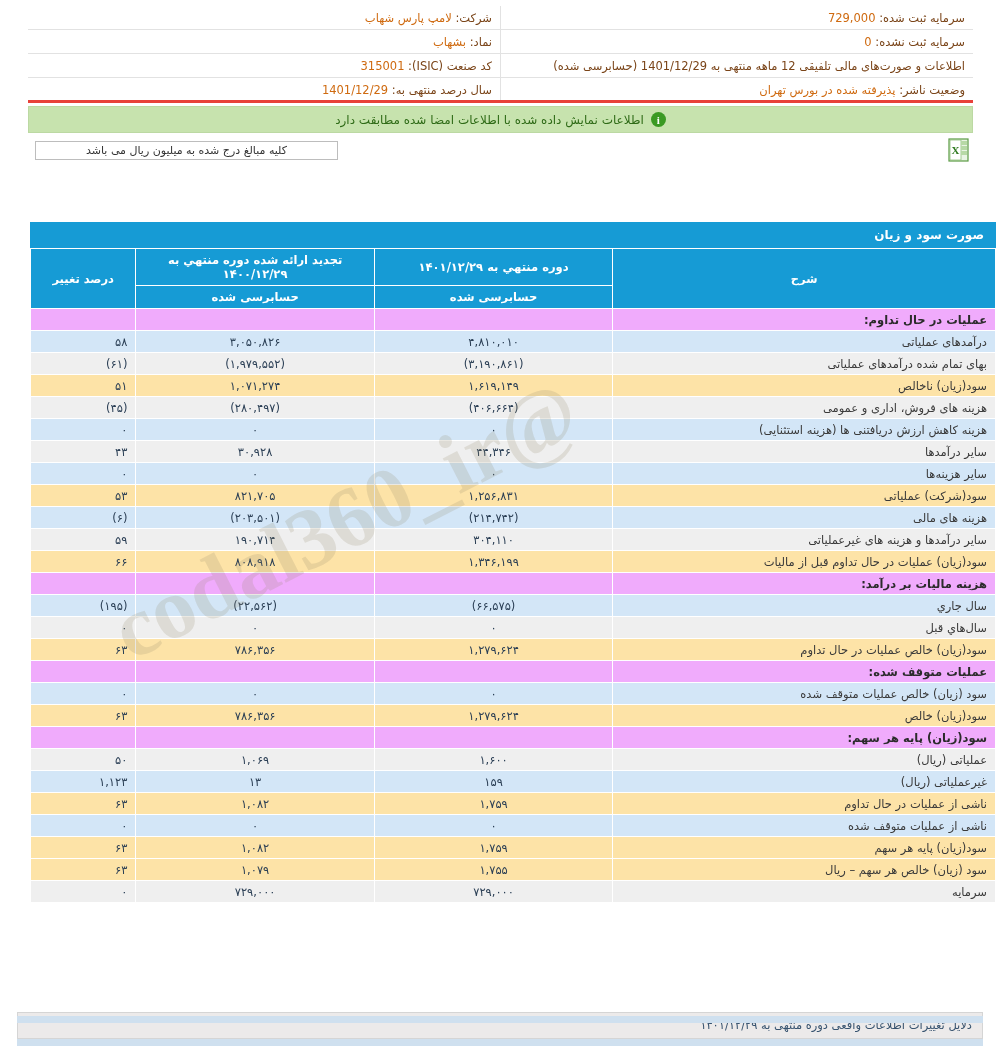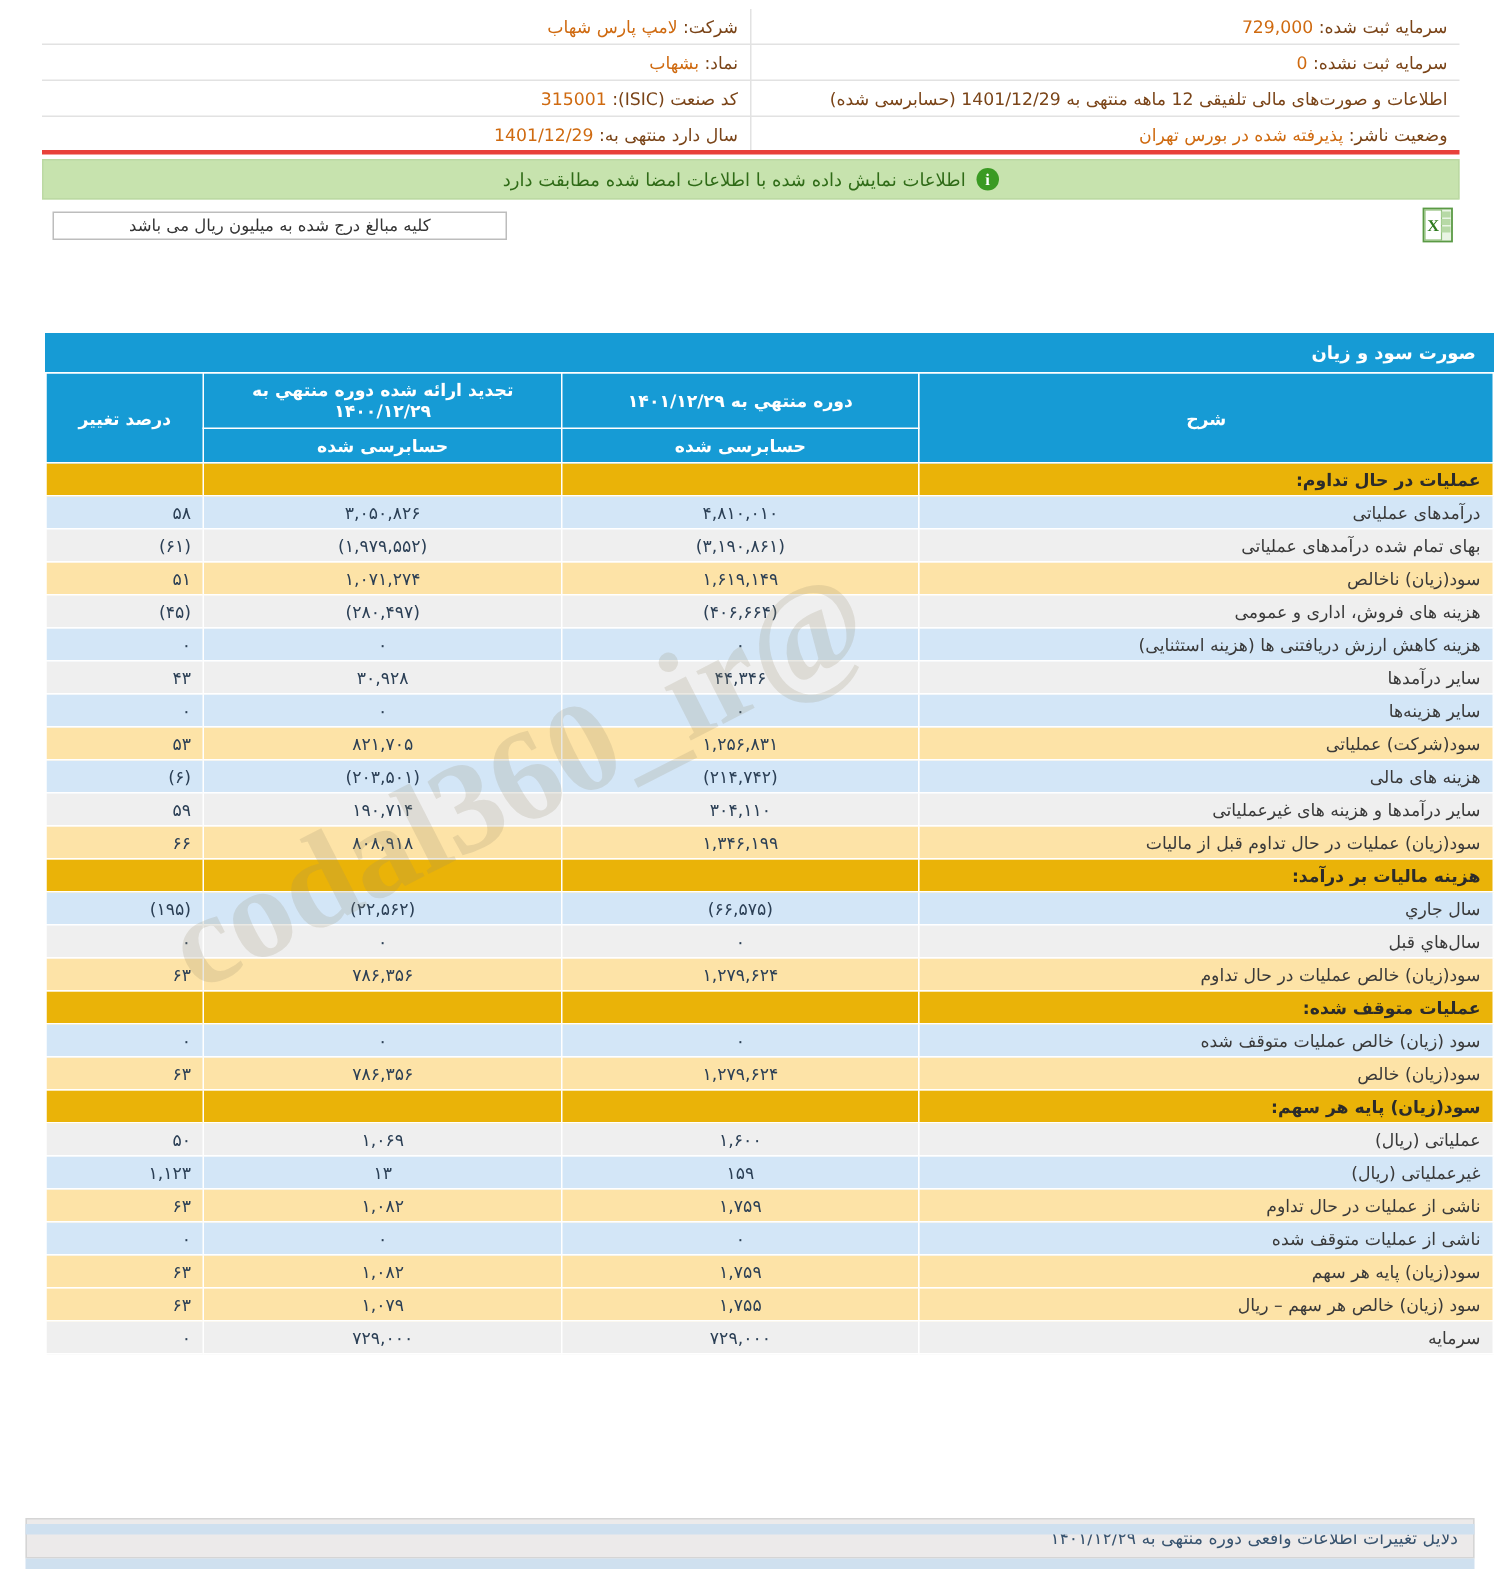--- a/index.html
+++ b/index.html
@@ -72,21 +72,21 @@
     height:21px;padding:0 8px;font-size:11.5px;
     vertical-align:middle;
   }
   td.desc{text-align:right;color:#3a3a3a;}
   td.num{text-align:center;color:#2b3f55;font-size:11.5px;}
   td.pct{color:#2b3f55;font-size:11.5px;}
   .neg{color:#d4145a;}
   tr.r-blue td{background:#d3e6f7;}
   tr.r-gray td{background:#efefef;}
   tr.r-tan  td{background:#fde3a7;}
-  tr.r-head td{background:#eab308;font-weight:bold;color:#2b2b2b;}
+  tr.r-head td{background:#f0abfc;font-weight:bold;color:#2b2b2b;}
   tr.r-head td.desc{font-weight:bold;}
 
   
   .note{
     position:absolute;left:17px;width:966px;box-sizing:border-box;
   }
   .note .bar{
     background:#eceaea;border:1px solid #d5d5d5;
     height:25px;line-height:25px;text-align:right;
     padding:0 10px;color:#37536f;font-size:11.5px;
@@ -121,21 +121,21 @@
       <tr>
         <td class="left-cell"><span class="lbl">سرمایه ثبت نشده:</span> <span class="val">0</span></td>
         <td><span class="lbl">نماد:</span> <span class="val">بشهاب</span></td>
       </tr>
       <tr>
         <td class="left-cell"><span class="lbl">اطلاعات و صورت‌های مالی تلفیقی  12 ماهه منتهی به 1401/12/29 (حسابرسی شده)</span></td>
         <td><span class="lbl">کد صنعت (ISIC):</span> <span class="val">315001</span></td>
       </tr>
       <tr>
         <td class="left-cell"><span class="lbl">وضعیت ناشر:</span> <span class="val">پذیرفته شده در بورس تهران</span></td>
-        <td><span class="lbl">سال دارد منتهی به:</span> <span class="val">1401/12/29</span></td>
+        <td><span class="lbl">سال درصد منتهی به:</span> <span class="val">1401/12/29</span></td>
       </tr>
     </tbody>
 </table>
 <div class="redline"></div>
 
 <div class="notice">
   <span class="info-icon">i</span>
   <span>اطلاعات نمایش داده شده با اطلاعات امضا شده مطابقت دارد</span>
 </div>
 

